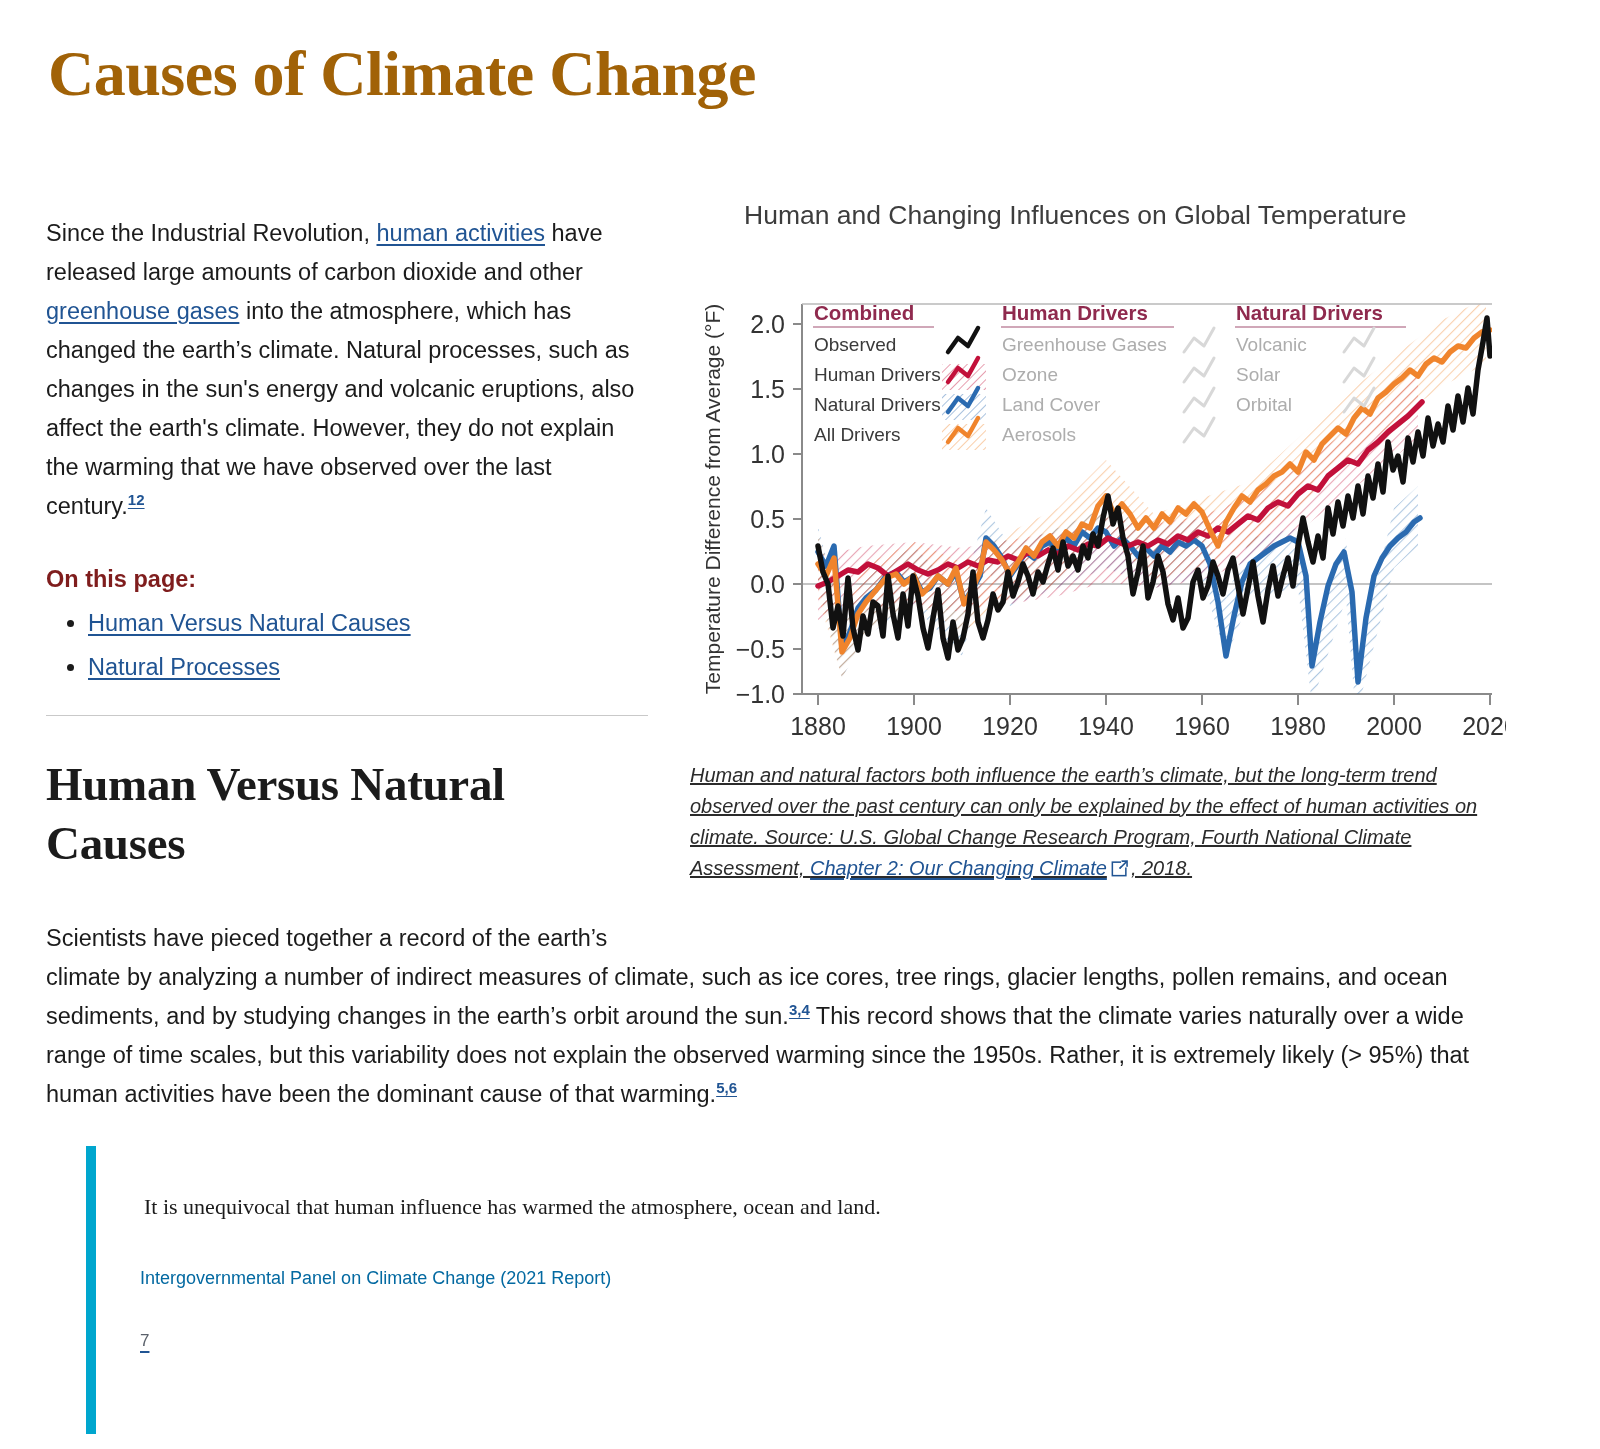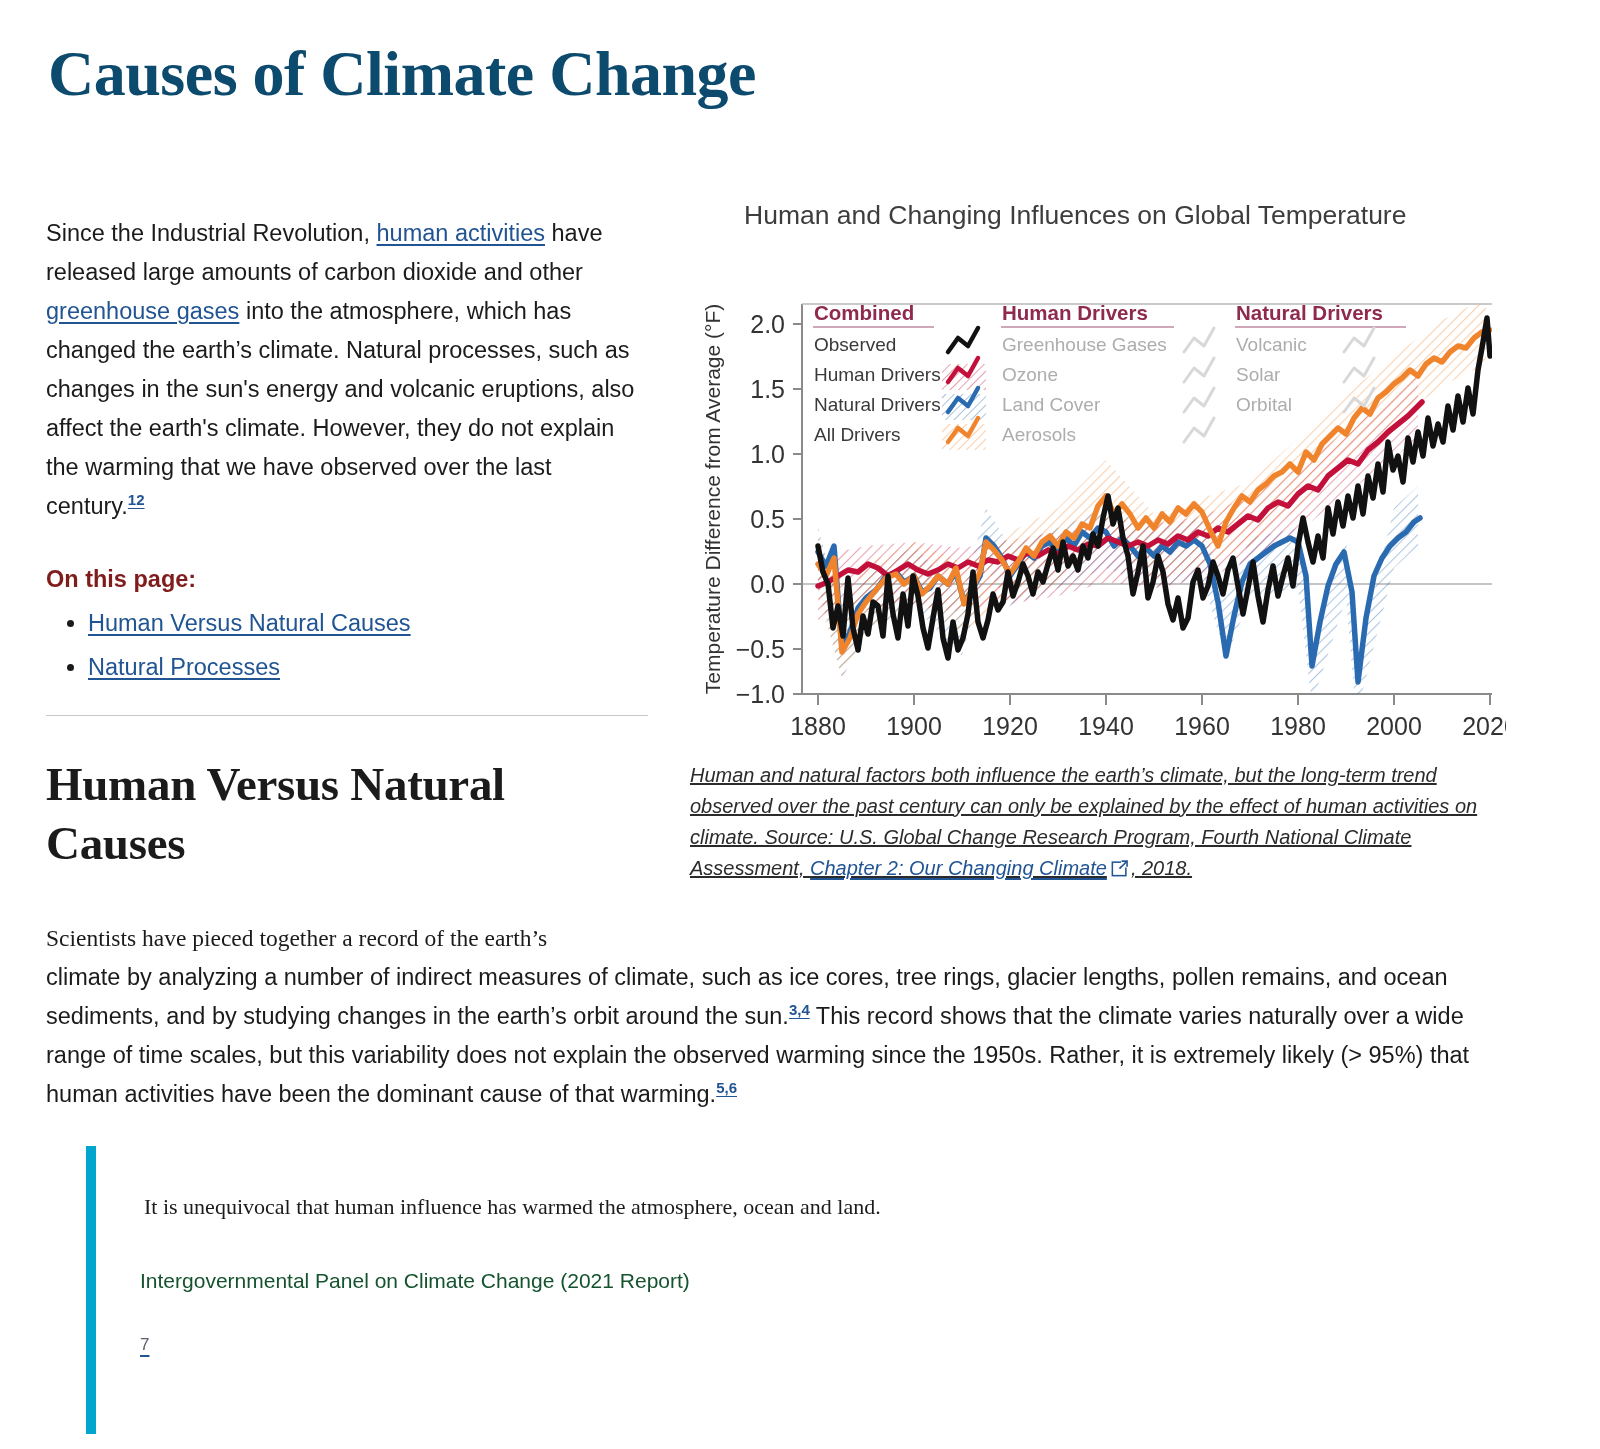--- a/index.html
+++ b/index.html
@@ -18,21 +18,21 @@
     padding:0;
   }
 
   
   .page-title{
     font-family:"Liberation Serif", serif;
     font-weight:bold;
     font-size:64px;
     line-height:1.05;
     letter-spacing:-0.5px;
-    color:#0c4a6e;
+    color:#a16207;
     margin:0;
     position:absolute;
     left:48px;
     top:40px;
   }
 
   
   .intro-col{
     position:absolute;
     left:46px;
@@ -160,21 +160,21 @@
   
   .body-para{
     position:absolute;
     left:46px;
     top:895px;
     width:1468px;
     font-size:23.5px;
     line-height:39px;
     color:#1b1b1b;
   }
-  .body-para .first-line{ display:block;font-family:Liberation Serif, serif; }
+  .body-para .first-line{ display:block; }
 
   
   .quote{
     position:absolute;
     left:46px;
     top:1130px;
     width:1460px;
     border-left:10px solid #00a6ce;
     box-sizing:border-box;
     padding:42px 0 60px 44px;
@@ -182,23 +182,23 @@
   }
   .quote-text{
     font-family:"Liberation Serif", serif;
     font-size:22px;
     line-height:1.35;
     color:#1b1b1b;
     margin:4px;
   }
   .quote-attrib{
     margin:44px 0 8px 0;
-    font-size:21px;
+    font-size:18px;
     line-height:1.4;
-    color:#14532d;
+    color:#0369a1;
   }
   .quote-ref{
     margin:40px 0 0 0;
     font-size:17px;
     color:#5b616b;
   }
   .quote-ref a{
     color:#5b616b;
     text-decoration:underline;
     text-decoration-color:#205493;

